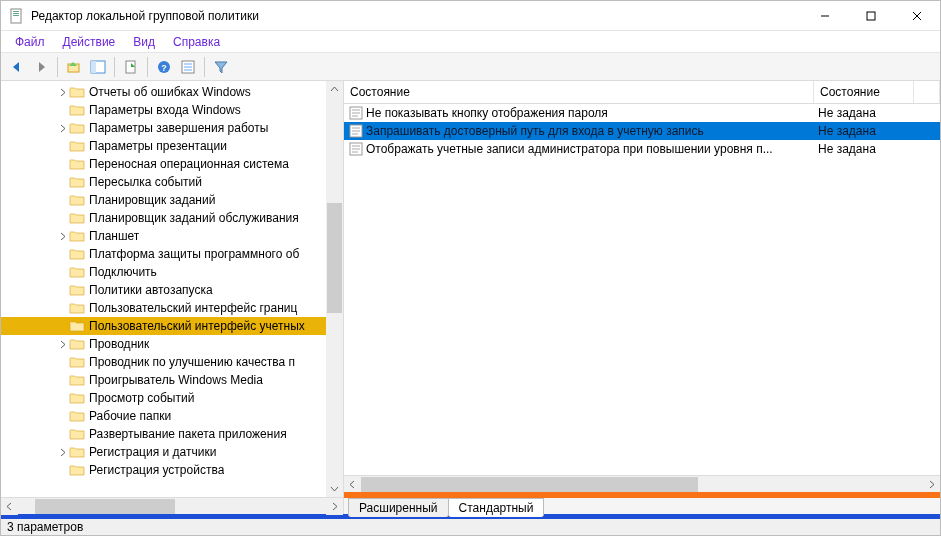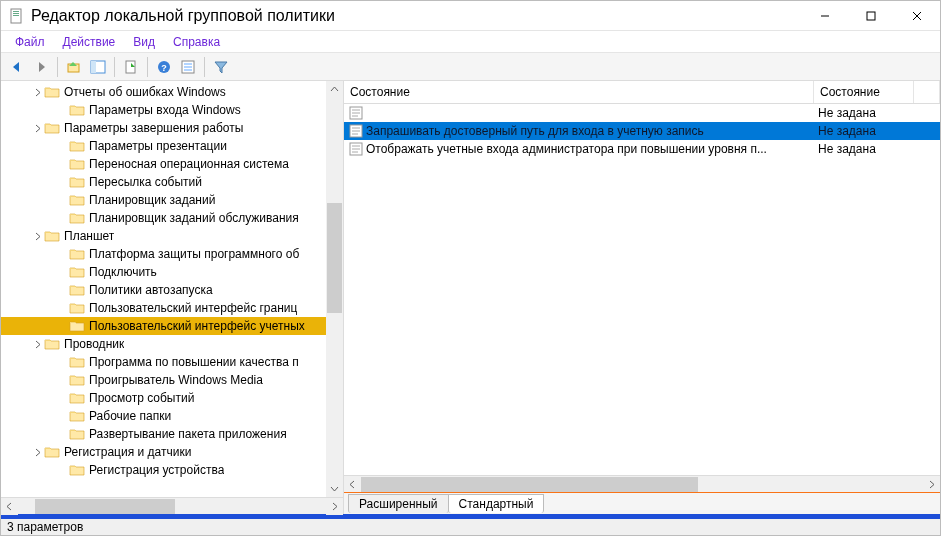--- a/index.html
+++ b/index.html
@@ -1,56 +1,56 @@
 <!DOCTYPE html>
 <html><head>
 <meta charset="utf-8">
 <style>
 * { box-sizing: border-box; margin: 0; padding: 0; }
 body { font-family: 'Segoe UI', Tahoma, sans-serif; font-size: 12px; background: #fff; overflow: hidden; }
 .window { width: 941px; height: 536px; border: 1px solid #bcbcbc; display: flex; flex-direction: column; background: #fff; }
 .titlebar { height: 30px; display: flex; align-items: center; background: #fff; border-bottom: 1px solid #e5e5e5; }
 .titlebar-icon { width: 16px; height: 16px; margin: 0 6px 0 8px; display: flex; align-items: center; justify-content: center; }
-.titlebar-text { flex: 1; font-size: 16px; color: #000; }
+.titlebar-text { flex: 1; font-size: 12px; color: #000; }
 .win-buttons { display: flex; height: 100%; }
 .win-btn { width: 46px; height: 100%; display: flex; align-items: center; justify-content: center; background: transparent; border: none; font-size: 11px; color: #000; }
 .menubar { height: 22px; display: flex; align-items: center; padding: 0 6px; gap: 2px; border-bottom: 1px solid #e5e5e5; }
 .menu-item { padding: 2px 8px; font-size: 12px; color: #6d28d9; cursor: default; }
 .toolbar { height: 28px; display: flex; align-items: center; padding: 2px 5px; gap: 2px; border-bottom: 1px solid #dcdcdc; background: #f5f5f5; }
 .tool-btn { width: 22px; height: 22px; display: flex; align-items: center; justify-content: center; border: 1px solid transparent; background: transparent; cursor: default; }
 .tool-btn svg { width: 16px; height: 16px; }
 .tool-sep { width: 1px; height: 20px; background: #ccc; margin: 0 3px; }
 .content { flex: 1; display: flex; min-height: 0; }
 .left-pane { width: 343px; display: flex; flex-direction: column; border-right: 1px solid #dcdcdc; position: relative; }
 .right-pane { flex: 1; display: flex; flex-direction: column; min-width: 0; }
 .tree-container { flex: 1; overflow: hidden; position: relative; }
 .tree { padding: 2px 0; }
 .tree-row { display: flex; align-items: center; height: 18px; white-space: nowrap; cursor: default; padding-left: 68px; }
-.tree-row.expandable { padding-left: 30px; }
+.tree-row.expandable { padding-left: 55px; }
 .tree-row.selected { background: #eab308; }
 .expander { width: 13px; height: 13px; display: inline-flex; align-items: center; justify-content: center; flex-shrink: 0; }
 .expander svg { width: 9px; height: 9px; }
 .folder-icon { width: 16px; height: 14px; display: inline-flex; align-items: center; justify-content: center; margin-right: 4px; flex-shrink: 0; }
 .tree-label { font-size: 12px; overflow: hidden; text-overflow: clip; }
 .hscroll-left { height: 17px; background: #f0f0f0; border-top: 1px solid #dcdcdc; display: flex; }
 .hscroll-left .track { flex: 1; display: flex; align-items: center; background: #f0f0f0; position: relative; }
 .hscroll-left .thumb { width: 140px; height: 15px; background: #cdcdcd; margin-left: 17px; }
 .hscroll-left .btn { width: 17px; height: 17px; display: flex; align-items: center; justify-content: center; background: #f0f0f0; }
 .vscroll-right { width: 17px; background: #f0f0f0; position: absolute; right: 0; top: 0; bottom: 0; display: flex; flex-direction: column; }
 .vscroll-right .btn { width: 17px; height: 17px; display: flex; align-items: center; justify-content: center; }
 .vscroll-right .track { flex: 1; position: relative; }
 .vscroll-right .thumb { position: absolute; left: 1px; width: 15px; height: 110px; top: 105px; background: #cdcdcd; }
 .list-header { height: 23px; display: flex; border-bottom: 1px solid #dcdcdc; background: #fff; }
 .list-header-col { padding: 3px 6px; font-size: 12px; border-right: 1px solid #e5e5e5; display: flex; align-items: center; }
 .list-body { flex: 1; overflow: hidden; position: relative; }
 .list-row { display: flex; height: 18px; align-items: center; cursor: default; }
 .list-row.selected { background: #0078d7; color: #0f172a; }
 .list-cell { padding: 0 4px; font-size: 12px; overflow: hidden; white-space: nowrap; text-overflow: ellipsis; display: flex; align-items: center; }
 .setting-icon { width: 16px; height: 16px; margin-right: 2px; display: inline-flex; flex-shrink: 0; }
-.tabs-row { height: 22px; display: flex; align-items: center; border-top: 1px solid #f97316; padding-left: 4px; background: #f5f5f5; }
+.tabs-row { height: 22px; display: flex; align-items: flex-start; border-top: 6px solid #f97316; padding-left: 4px; background: #f5f5f5; }
 .tab { padding: 2px 10px; font-size: 12px; border: 1px solid #bcbcbc; border-bottom: none; background: #fff; margin-right: -1px; border-radius: 0 0 3px 3px; position: relative; top: 0; }
 .tab.inactive { background: #f0f0f0; }
 .statusbar { height: 21px; border-top: 5px solid #1d4ed8; display: flex; align-items: center; padding: 0 6px; font-size: 12px; background: #f0f0f0; }
 .hscroll-right { height: 17px; background: #f0f0f0; border-top: 1px solid #dcdcdc; display: flex; }
 .hscroll-right .btn { width: 17px; height: 17px; display: flex; align-items: center; justify-content: center; }
 .hscroll-right .track { flex: 1; position: relative; }
 .hscroll-right .thumb { position: absolute; left: 0; width: 60%; height: 15px; top: 1px; background: #cdcdcd; }
 </style>
 </head>
 <body>
@@ -306,21 +306,21 @@
               </span>
               <span class="tree-label">Проводник</span>
             </div>
             <div class="tree-row">
               <span class="folder-icon">
                 <svg viewBox="0 0 16 14">
                   <path d="M1 3 L1 12 L15 12 L15 4 L7 4 L6 3 Z" fill="#ffe9a8" stroke="#d4a020" stroke-width="0.6"></path>
                   <path d="M1 3 L6 3 L7 4 L1 4 Z" fill="#f5d577"></path>
                 </svg>
               </span>
-              <span class="tree-label">Программа по повышении качества п</span>
+              <span class="tree-label">Проводник по улучшению качества п</span>
             </div>
             <div class="tree-row">
               <span class="folder-icon">
                 <svg viewBox="0 0 16 14">
                   <path d="M1 3 L1 12 L15 12 L15 4 L7 4 L6 3 Z" fill="#ffe9a8" stroke="#d4a020" stroke-width="0.6"></path>
                   <path d="M1 3 L6 3 L7 4 L1 4 Z" fill="#f5d577"></path>
                 </svg>
               </span>
               <span class="tree-label">Проигрыватель Windows Media</span>
             </div>
@@ -418,20 +418,21 @@
           <div class="list-row">
             <div class="list-cell" style="width:470px">
               <span class="setting-icon">
                 <svg viewBox="0 0 16 16">
                   <rect x="2" y="2" width="12" height="12" fill="#fff" stroke="#999"></rect>
                   <line x1="4" y1="5" x2="12" y2="5" stroke="#aaa"></line>
                   <line x1="4" y1="8" x2="12" y2="8" stroke="#aaa"></line>
                   <line x1="4" y1="11" x2="10" y2="11" stroke="#aaa"></line>
                 </svg>
               </span>
+              <span>Не показывать кнопку отображения пароля</span>
             </div>
             <div class="list-cell" style="width:100px">Не задана</div>
           </div>
           <div class="list-row selected">
             <div class="list-cell" style="width:470px">
               <span class="setting-icon">
                 <svg viewBox="0 0 16 16">
                   <rect x="2" y="2" width="12" height="12" fill="#fff" stroke="#999"></rect>
                   <line x1="4" y1="5" x2="12" y2="5" stroke="#aaa"></line>
                   <line x1="4" y1="8" x2="12" y2="8" stroke="#aaa"></line>
@@ -445,21 +446,21 @@
           <div class="list-row">
             <div class="list-cell" style="width:470px">
               <span class="setting-icon">
                 <svg viewBox="0 0 16 16">
                   <rect x="2" y="2" width="12" height="12" fill="#fff" stroke="#999"></rect>
                   <line x1="4" y1="5" x2="12" y2="5" stroke="#aaa"></line>
                   <line x1="4" y1="8" x2="12" y2="8" stroke="#aaa"></line>
                   <line x1="4" y1="11" x2="10" y2="11" stroke="#aaa"></line>
                 </svg>
               </span>
-              <span>Отображать учетные входа администратора при повышении уровня п...</span>
+              <span>Отображать учетные записи администратора при повышении уровня п...</span>
             </div>
             <div class="list-cell" style="width:100px">Не задана</div>
           </div>
         </div>
       <div class="hscroll-right">
         <div class="btn">
             <svg width="9" height="9" viewBox="0 0 9 9">
               <path d="M6 1 L2 4.5 L6 8" fill="none" stroke="#606060"></path>
             </svg>
           </div>

